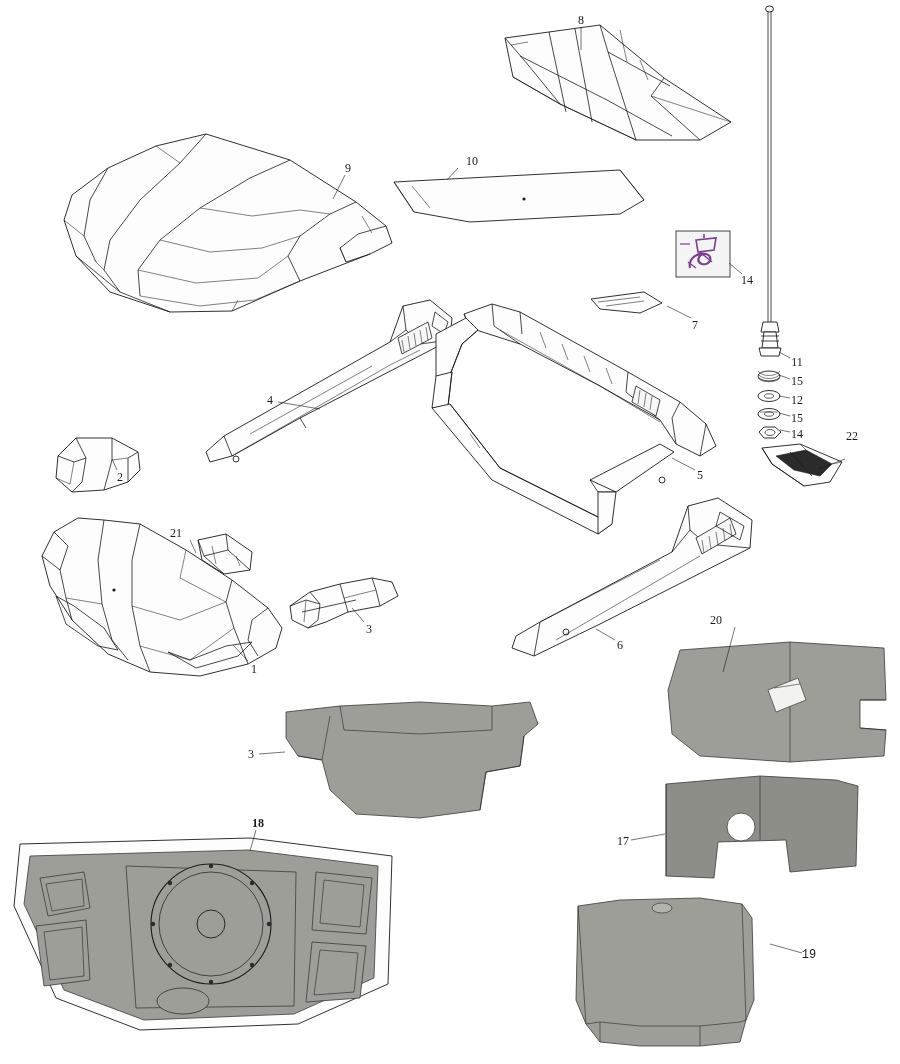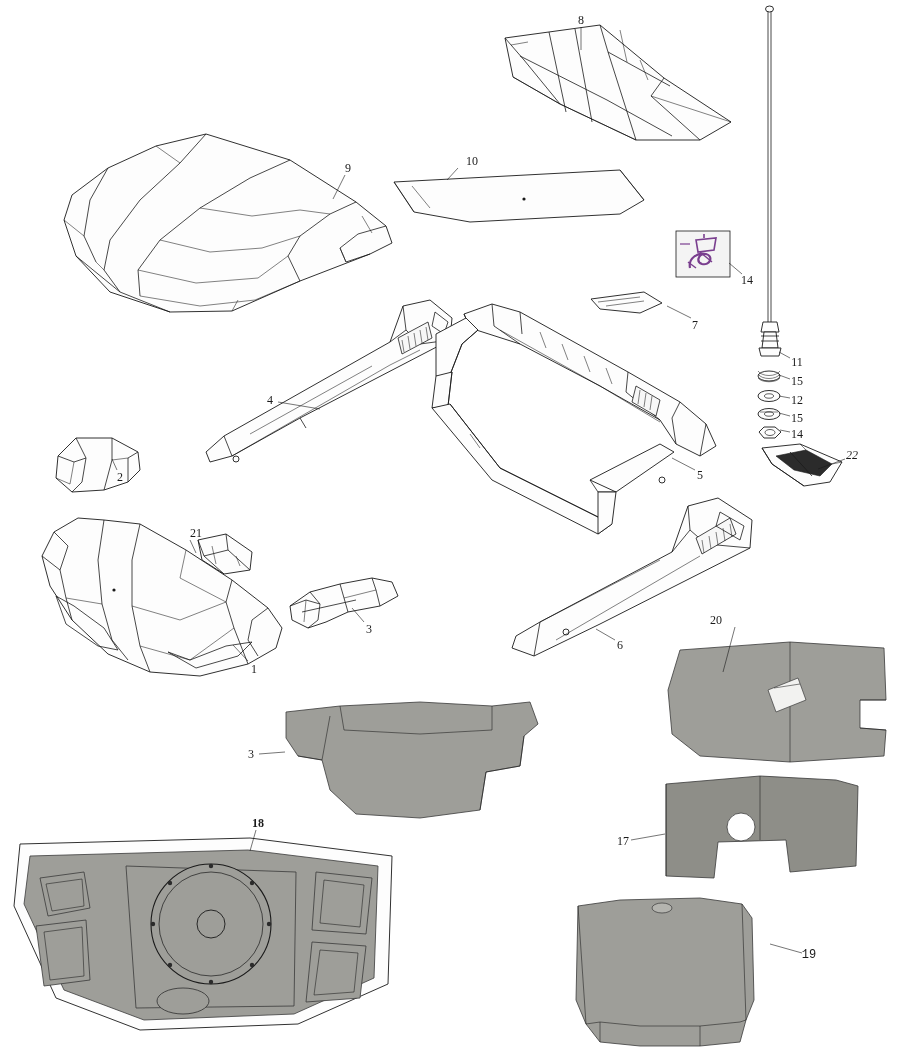--- a/index.html
+++ b/index.html
@@ -370,16 +370,16 @@
   <div class="callout lbl" style="left:797px; top:400px;text-align:center;">12</div>
   <div class="callout lbl" style="left:747px; top:280px;">14</div>
   <div class="callout lbl" style="left:797px; top:434px;">14</div>
   <div class="callout lbl" style="left:797px; top:381px;">15</div>
   <div class="callout lbl" style="left:797px; top:418px;">15</div>
   <div class="callout lbl" style="left:251px; top:754px;">3</div>
   <div class="callout lbl" style="left:623px; top:841px;">17</div>
   <div class="callout lbl" style="left:258px; top:823px;font-weight:bold;">18</div>
   <div class="callout lbl" style="left:809px; top:955px;font-family:Liberation Mono, monospace;">19</div>
   <div class="callout lbl" style="left:716px; top:620px;">20</div>
-  <div class="callout lbl" style="left:196px; top:533px;">21</div>
-  <div class="callout lbl" style="left:852px; top:455px;font-style:italic;">22</div>
+  <div class="callout lbl" style="left:176px; top:533px;">21</div>
+  <div class="callout lbl" style="left:852px; top:436px;">22</div>
 
 </div>
 
 </body></html>

